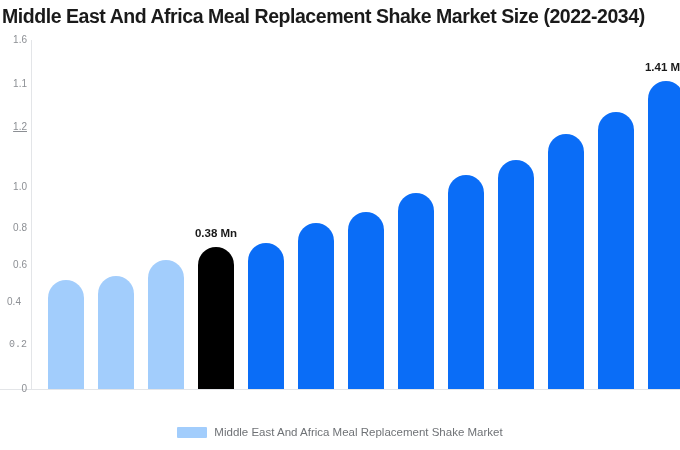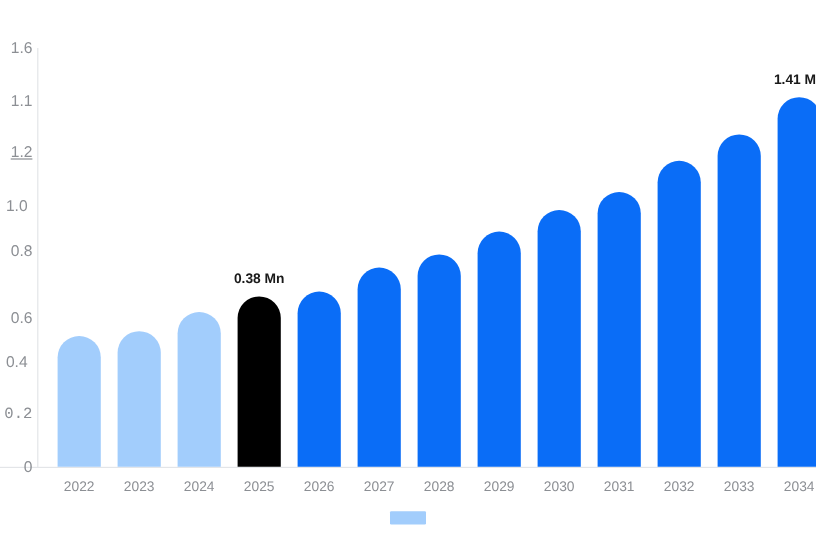--- a/index.html
+++ b/index.html
@@ -51,21 +51,21 @@
     height: 1px;
     background: #e3e5e8;
   }
 
   
   .y-tick {
     position: absolute;
     right: 0;
     width: 26px;
     text-align: right;
-    font-size: 13px;
+    font-size: 10px;
     color: #8c8f94;
     line-height: 12px;
     transform: translateY(-6px);
   }
   .y-labels {
     position: absolute;
     left: 0;
     top: 40px;
     width: 27px;
     height: 350px;
@@ -143,30 +143,31 @@
     font-size: 11.5px;
     color: #6f7276;
     line-height: 13px;
   }
 </style>
 </head>
 <body>
 
 <div id="chart-root">
 
+  <div class="chart-title">Middle East And Africa Meal Replacement Shake Market Size (2022-2034)</div>
 
   <div class="y-axis-line"></div>
   <div class="x-axis-line"></div>
 
   <div class="y-labels" id="y-labels">
       <div class="y-tick" style="top: 0px;">1.6</div>
       <div class="y-tick" style="top: 43.625px;">1.1</div>
       <div class="y-tick" style="top: 87.25px; text-decoration: underline;">1.2</div>
-      <div class="y-tick" style="top: 132px; text-align: center;">1.0</div>
-      <div class="y-tick" style="top: 169px;">0.8</div>
+      <div class="y-tick" style="top: 147px;">1.0</div>
+      <div class="y-tick" style="top: 188px;">0.8</div>
       <div class="y-tick" style="top: 225px;">0.6</div>
       <div class="y-tick" style="top: 261.75px; text-align: center;">0.4</div>
       <div class="y-tick" style="top: 305.375px; font-family: Liberation Mono, monospace;">0.2</div>
       <div class="y-tick" style="top: 349px;">0</div>
     </div>
 
   <div class="bars" id="bars">
       <div class="bar-slot" style="left: 10px;">
         <div class="bar" style="height: 109.062px; background: rgb(162, 205, 252);"></div>
       </div>
@@ -203,33 +204,19 @@
       </div>
       <div class="bar-slot" style="left: 560px;">
         <div class="bar" style="height: 277.019px; background: rgb(10, 109, 247);"></div>
       </div>
       <div class="bar-slot" style="left: 610px;">
         <div class="bar" style="height: 307.556px; background: rgb(10, 109, 247);"></div>
         <div class="bar-value-label" style="bottom: 314.556px;">1.41 Mn</div>
       </div>
     </div>
 
-  <div class="x-labels" id="x-labels">
-      <div class="x-tick" style="left: 10px;">2022</div>
-      <div class="x-tick" style="left: 60px;">2023</div>
-      <div class="x-tick" style="left: 110px;">2024</div>
-      <div class="x-tick" style="left: 160px;">2025</div>
-      <div class="x-tick" style="left: 210px;">2026</div>
-      <div class="x-tick" style="left: 260px;">2027</div>
-      <div class="x-tick" style="left: 310px;">2028</div>
-      <div class="x-tick" style="left: 360px;">2029</div>
-      <div class="x-tick" style="left: 410px;">2030</div>
-      <div class="x-tick" style="left: 460px;">2031</div>
-      <div class="x-tick" style="left: 510px;">2032</div>
-      <div class="x-tick" style="left: 560px;">2033</div>
-      <div class="x-tick" style="left: 610px;">2034</div>
-    </div>
 
   <div class="legend" id="legend">
       <span class="legend-swatch" style="background: rgb(162, 205, 252);"></span>
+      <span class="legend-label">Middle East And Africa Meal Replacement Shake Market</span>
     </div>
 
 </div>
 
 </body></html>

